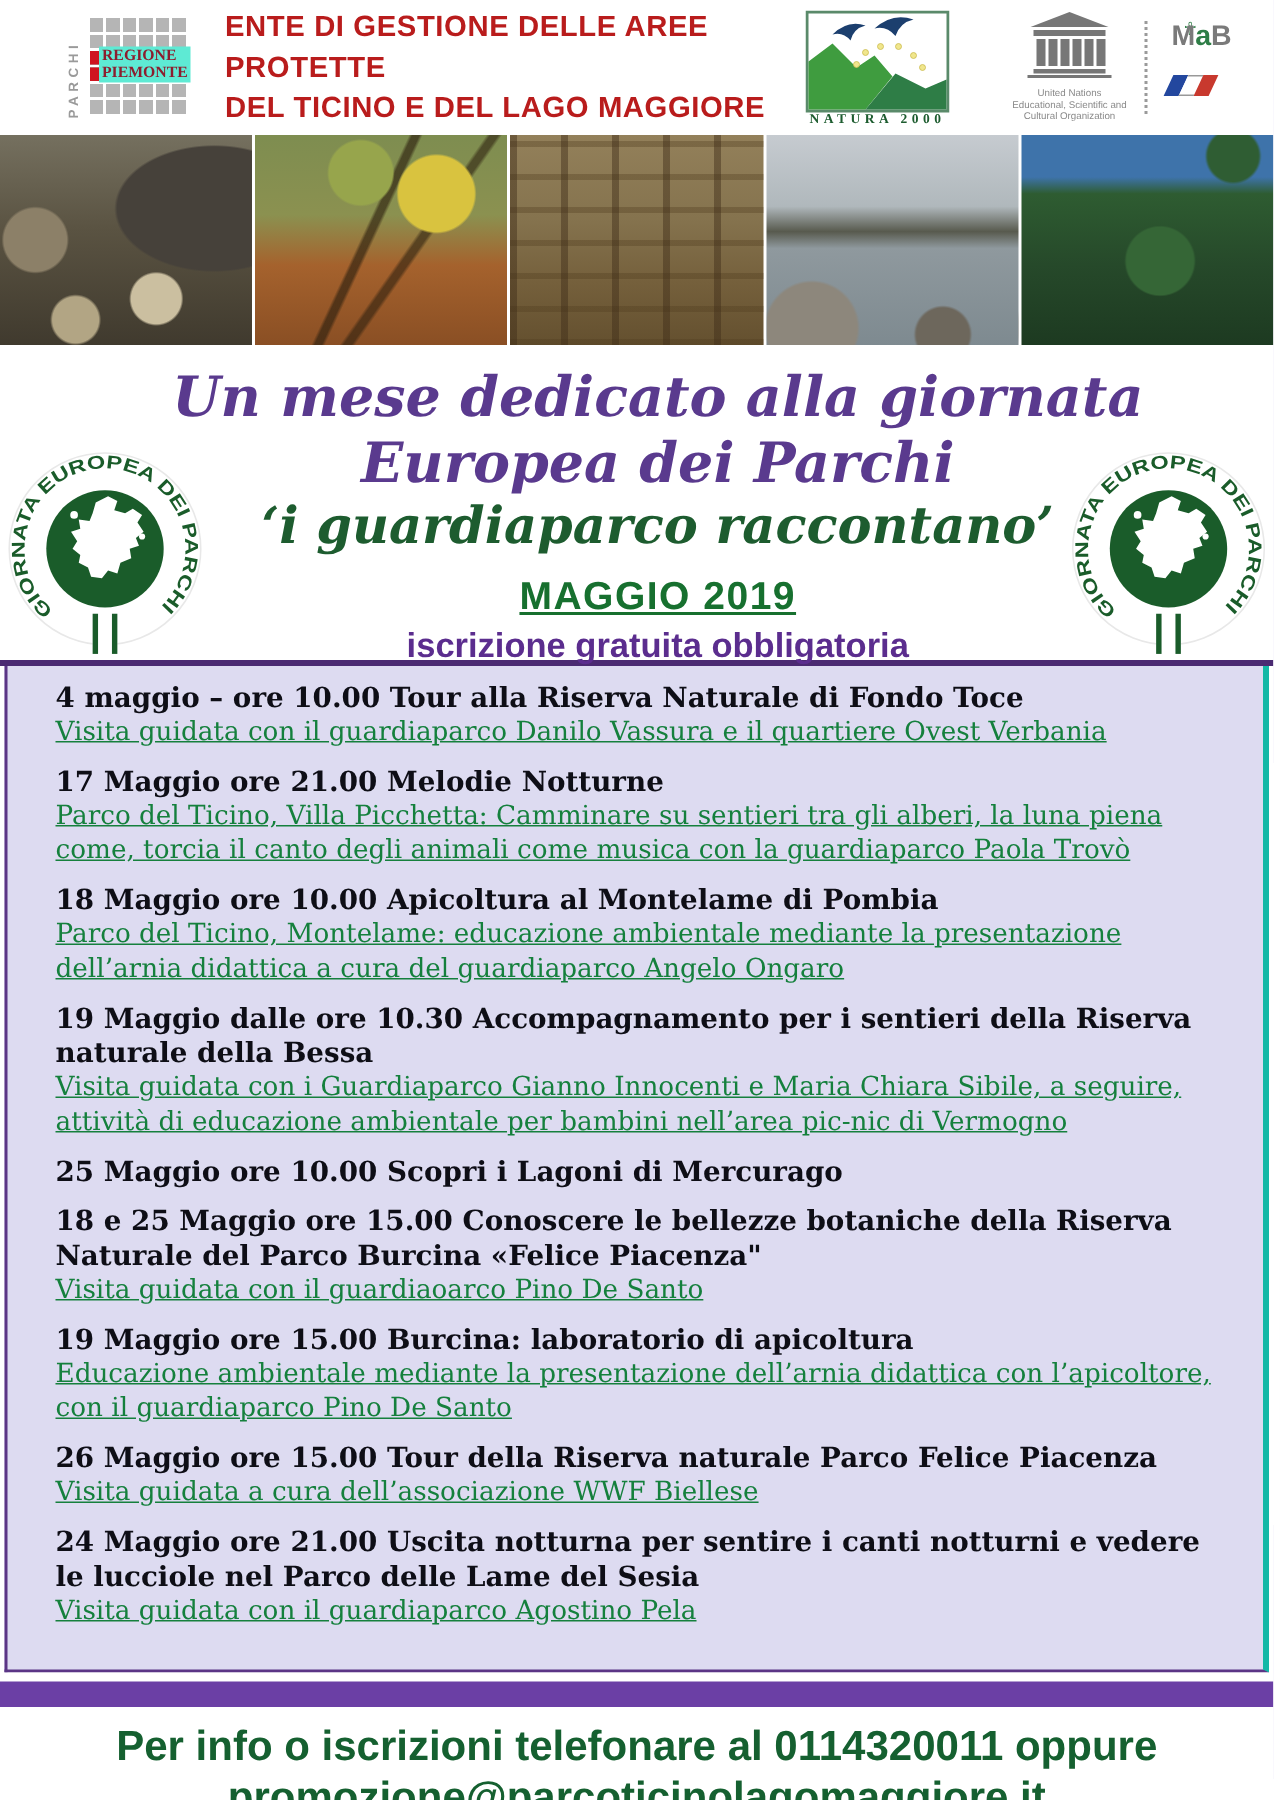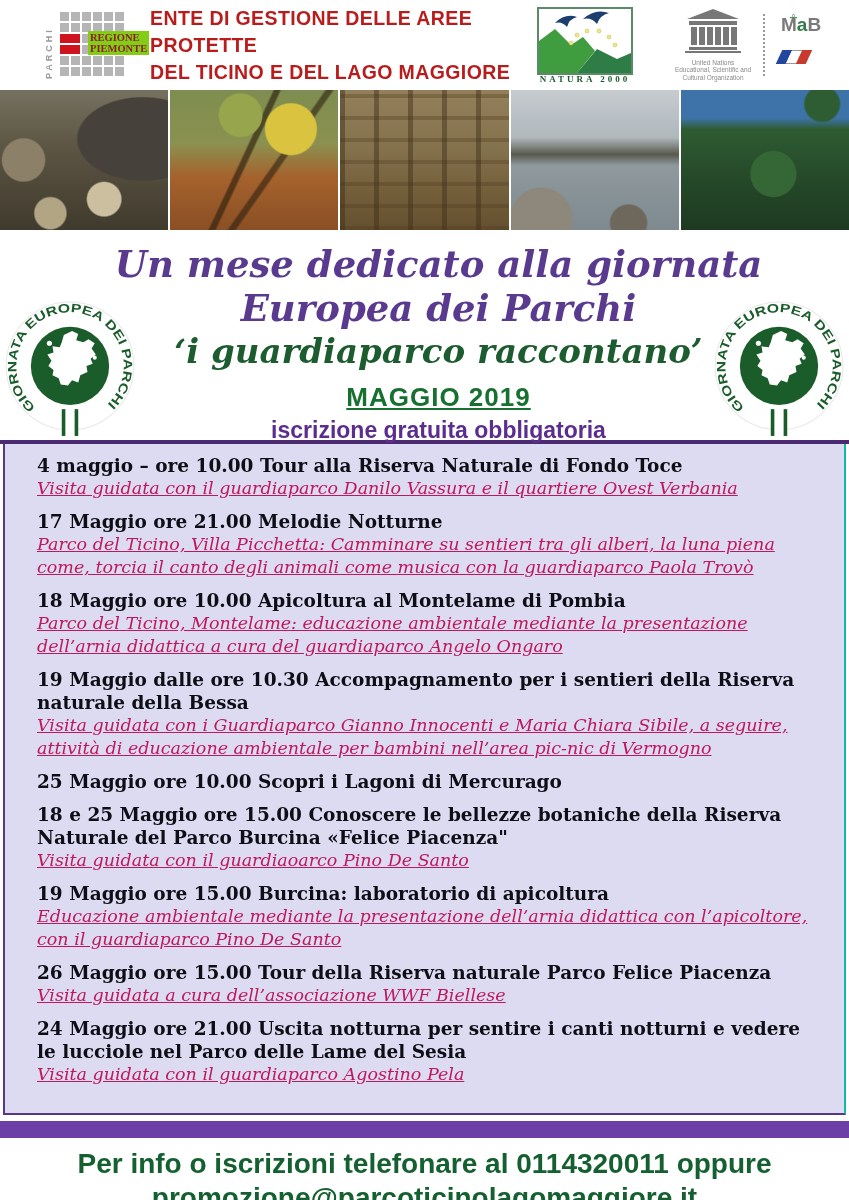--- a/index.html
+++ b/index.html
@@ -12,21 +12,21 @@
   .rp-vertical{position:absolute;left:0;top:2px;height:68px;writing-mode:vertical-rl;
                transform:rotate(180deg);font-size:9px;letter-spacing:3px;color:#9a9a9a;font-weight:bold;}
   .rp-grid{position:absolute;left:16px;top:3px;width:64px;height:64px;
      background:
        repeating-linear-gradient(90deg, transparent 0 9px, #fff 9px 11px),
        repeating-linear-gradient(0deg, transparent 0 9px, #fff 9px 11px),
        #b5b5b5;}
   .rp-red1,.rp-red2{position:absolute;background:#cf1420;}
   .rp-red1{left:16px;top:25px;width:20px;height:9px;}
   .rp-red2{left:16px;top:36px;width:20px;height:9px;}
-  .rp-label{position:absolute;left:44px;top:22px;background:#84cc16;color:#8c1d2e;
+  .rp-label{position:absolute;left:22px;top:22px;background:#5eead4;color:#8c1d2e;
             font-family:"Liberation Serif",serif;font-weight:bold;font-size:10.5px;line-height:11px;
             padding:1px 2px;white-space:nowrap;}
   .org-title{margin-left:14px;color:#b91c1c;font-weight:bold;font-size:19.5px;line-height:27px;
              letter-spacing:.4px;flex:1 1 auto;}
   
   .natura{position:relative;width:116px;height:76px;flex:0 0 auto;margin-right:14px;}
   .natura svg{display:block;}
   
   .unesco{width:92px;text-align:center;flex:0 0 auto;color:#777;}
   .unesco-caption{font-size:6.5px;line-height:7.5px;color:#8a8a8a;margin-top:2px;}
@@ -74,27 +74,27 @@
            font-weight:bold;font-size:37px;color:#5a3a8e;line-height:44px;}
   .script2{text-align:center;font-family:"DejaVu Serif",serif;font-style:italic;font-weight:bold;
            font-size:34px;color:#1d5c2f;line-height:42px;}
   .month{text-align:center;font-size:26px;font-weight:bold;color:#17702f;letter-spacing:1px;margin-top:10px;text-decoration:underline;}
   .note{text-align:center;font-size:23px;font-weight:bold;color:#5b2d8e;margin-top:4px;}
   .badge{position:absolute;top:58px;width:132px;height:138px;}
   .badge-left{left:4px;} .badge-right{right:4px;}
 
   
   .top-line{height:4px;background:#4b2a72;}
-  .events-box{margin:0 3px;background:#dddbf1;border-left:2px solid #5b3585;border-right:2px solid #14b8a6;
+  .events-box{margin:0 3px;background:#dddbf1;border-left:2px solid #5b3585;border-right:4px solid #14b8a6;
               border-bottom:2px solid #5b3585;box-sizing:border-box;height:671px;
               padding:10px 28px 0 32px;overflow:hidden;}
   .event{margin-bottom:10px;}
   .event-title{font-family:"DejaVu Serif",serif;font-weight:bold;font-size:18.5px;line-height:23px;color:#0e0e16;}
-  .event-desc{font-family:"DejaVu Serif",serif;font-style:italic;font-size:17.5px;line-height:23px;
-              color:#be185d;text-decoration:underline;}
+  .event-desc{font-family:"DejaVu Serif",serif;font-size:17.5px;line-height:23px;
+              color:#15803d;text-decoration:underline;}
 
   
   .gap{height:6px;background:#fff;}
   .purple-bar{height:17px;background:#6b3fa5;}
   .footer{padding-top:9px;text-align:center;font-weight:bold;font-size:28px;line-height:34px;color:#156030;}
 </style>
 </head>
 <body>
 
 <div id="page">

